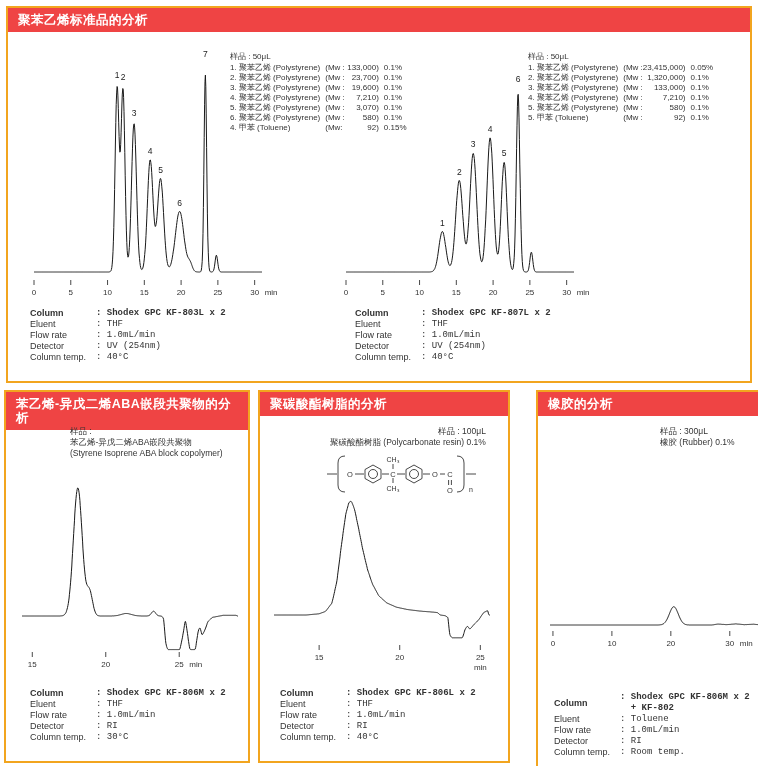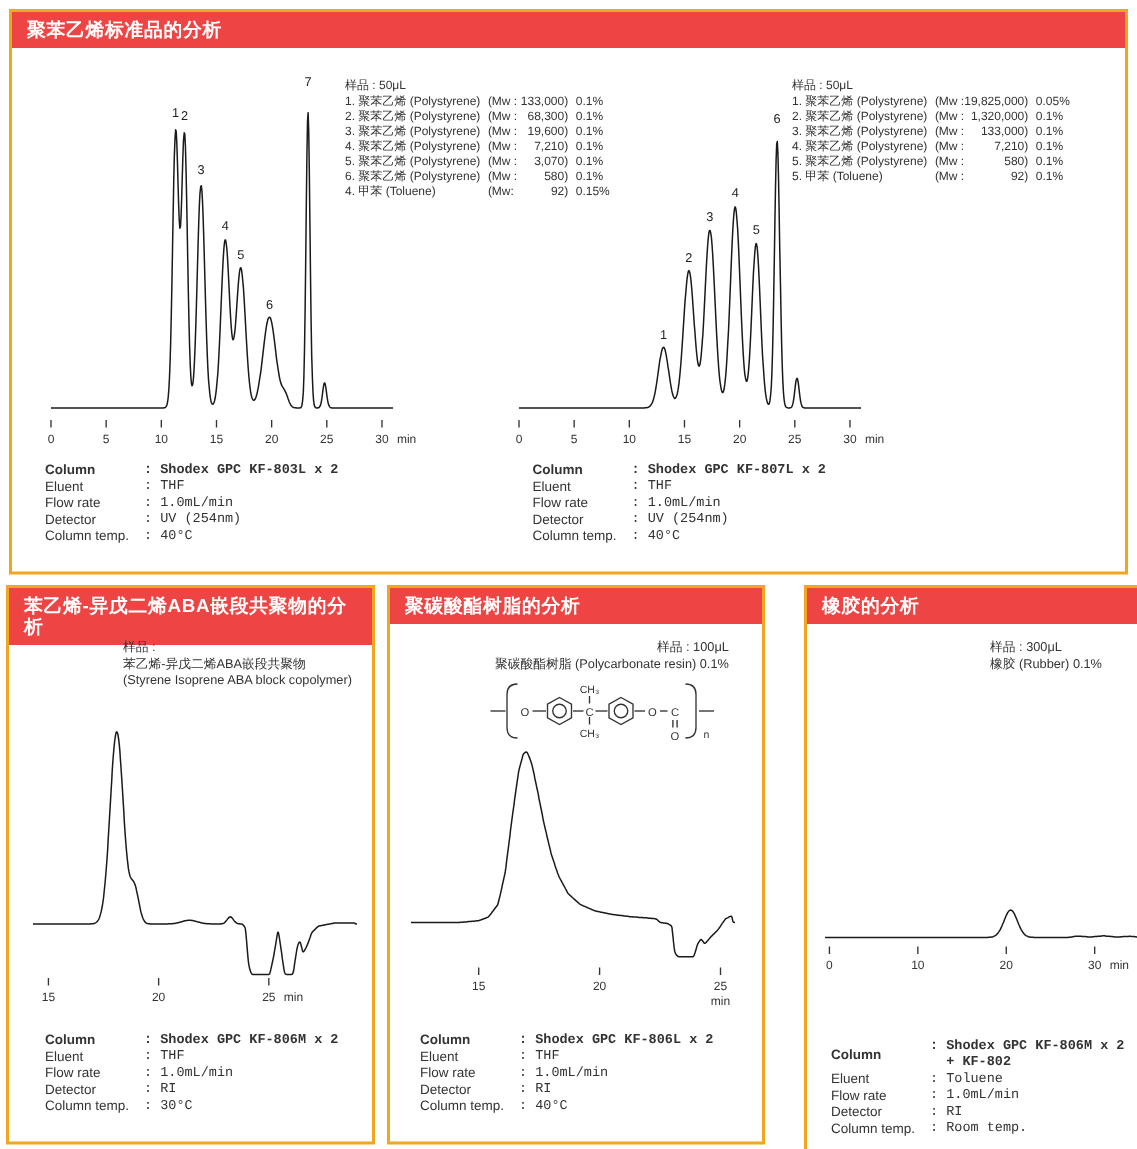--- a/index.html
+++ b/index.html
@@ -74,21 +74,21 @@
           <tr>
             <td class="ln">1. 聚苯乙烯 (Polystyrene)</td>
             <td class="lp">(Mw :</td>
             <td class="lv">133,000)</td>
             <td class="lc">0.1%</td>
           </tr>
 
           <tr>
             <td class="ln">2. 聚苯乙烯 (Polystyrene)</td>
             <td class="lp">(Mw :</td>
-            <td class="lv">68,300)</td>
+            <td class="lv">23,700)</td>
             <td class="lc">0.1%</td>
           </tr>
 
           <tr>
             <td class="ln">3. 聚苯乙烯 (Polystyrene)</td>
             <td class="lp">(Mw :</td>
             <td class="lv">19,600)</td>
             <td class="lc">0.1%</td>
           </tr>
 
@@ -175,21 +175,21 @@
         <text x="184.1032258064516" y="44.19999999999999" text-anchor="middle" class="pk">6</text>
       </svg>
     <div class="abs legend" style="left:520px;top:44px;">
       <div class="legend-title">样品 : 50μL</div>
       <table class="legend-tbl">
           <tbody>
 
           <tr>
             <td class="ln">1. 聚苯乙烯 (Polystyrene)</td>
             <td class="lp">(Mw :</td>
-            <td class="lv">19,825,000)</td>
+            <td class="lv">23,415,000)</td>
             <td class="lc">0.05%</td>
           </tr>
 
           <tr>
             <td class="ln">2. 聚苯乙烯 (Polystyrene)</td>
             <td class="lp">(Mw :</td>
             <td class="lv">1,320,000)</td>
             <td class="lc">0.1%</td>
           </tr>
 
@@ -247,21 +247,21 @@
 
         <div class="cond-row">
           <span class="cond-label">Column temp.</span>
           <span class="cond-val">: 40°C</span>
         </div>
       </div>
   </div>
 
   <div class="panel" id="panel-bl">
     <div class="panel-header">苯乙烯-异戊二烯ABA嵌段共聚物的分析</div>
-    <div class="abs samples" style="left:76px;top:34px;">
+    <div class="abs samples" style="left:64px;top:34px;">
 
     <div>样品 :</div>
         <div>苯乙烯-异戊二烯ABA嵌段共聚物</div>
         <div>(Styrene Isoprene ABA block copolymer)</div>
       </div>
     <svg class="abs" style="left:8px;top:74px;" width="230" height="206" viewBox="0 0 230 206">
         <path d="M8.0,150.0L8.4,150.0L8.8,150.0L9.2,150.0L9.5,150.0L9.9,150.0L10.3,150.0L10.7,150.0L11.1,150.0L11.5,150.0L11.9,150.0L12.2,150.0L12.6,150.0L13.0,150.0L13.4,150.0L13.8,150.0L14.2,150.0L14.6,150.0L14.9,150.0L15.3,150.0L15.7,150.0L16.1,150.0L16.5,150.0L16.9,150.0L17.3,150.0L17.6,150.0L18.0,150.0L18.4,150.0L18.8,150.0L19.2,150.0L19.6,150.0L20.0,150.0L20.3,150.0L20.7,150.0L21.1,150.0L21.5,150.0L21.9,150.0L22.3,150.0L22.7,150.0L23.0,150.0L23.4,150.0L23.8,150.0L24.2,150.0L24.6,150.0L25.0,150.0L25.4,150.0L25.7,150.0L26.1,150.0L26.5,150.0L26.9,150.0L27.3,150.0L27.7,150.0L28.1,150.0L28.4,150.0L28.8,150.0L29.2,150.0L29.6,150.0L30.0,150.0L30.4,150.0L30.8,150.0L31.1,150.0L31.5,150.0L31.9,150.0L32.3,150.0L32.7,150.0L33.1,150.0L33.5,150.0L33.8,150.0L34.2,150.0L34.6,150.0L35.0,150.0L35.4,150.0L35.8,150.0L36.2,150.0L36.5,150.0L36.9,150.0L37.3,150.0L37.7,150.0L38.1,150.0L38.5,150.0L38.9,150.0L39.2,150.0L39.6,150.0L40.0,150.0L40.4,150.0L40.8,150.0L41.2,150.0L41.6,150.0L41.9,150.0L42.3,150.0L42.7,150.0L43.1,150.0L43.5,150.0L43.9,150.0L44.3,150.0L44.6,150.0L45.0,150.0L45.4,150.0L45.8,150.0L46.2,150.0L46.6,149.9L47.0,149.9L47.3,149.9L47.7,149.8L48.1,149.8L48.5,149.7L48.9,149.6L49.3,149.4L49.7,149.2L50.0,149.0L50.4,148.7L50.8,148.3L51.2,147.8L51.6,147.2L52.0,146.5L52.4,145.5L52.7,144.4L53.1,143.1L53.5,141.5L53.9,139.6L54.3,137.5L54.7,134.9L55.1,132.0L55.4,128.7L55.8,125.0L56.2,120.8L56.6,116.2L57.0,111.2L57.4,105.8L57.8,100.0L58.1,93.9L58.5,87.5L58.9,80.9L59.3,74.1L59.7,67.4L60.1,60.7L60.5,54.2L60.8,48.0L61.2,42.2L61.6,37.0L62.0,32.4L62.4,28.5L62.8,25.5L63.2,23.3L63.5,22.1L63.9,21.9L64.3,22.6L64.7,24.2L65.1,26.8L65.5,30.2L65.9,34.4L66.2,39.3L66.6,44.7L67.0,50.6L67.4,56.8L67.8,63.1L68.2,69.6L68.6,75.9L68.9,82.1L69.3,88.0L69.7,93.5L70.1,98.6L70.5,103.1L70.9,107.0L71.3,110.4L71.6,113.1L72.0,115.3L72.4,117.0L72.8,118.3L73.2,119.2L73.6,119.8L74.0,120.3L74.3,120.7L74.7,121.2L75.1,121.7L75.5,122.5L75.9,123.4L76.3,124.6L76.7,126.0L77.0,127.6L77.4,129.4L77.8,131.3L78.2,133.3L78.6,135.3L79.0,137.3L79.4,139.2L79.7,140.9L80.1,142.5L80.5,143.9L80.9,145.1L81.3,146.2L81.7,147.1L82.1,147.8L82.4,148.3L82.8,148.8L83.2,149.1L83.6,149.4L84.0,149.6L84.4,149.7L84.8,149.8L85.1,149.9L85.5,149.9L85.9,149.9L86.3,150.0L86.7,150.0L87.1,150.0L87.5,150.0L87.8,150.0L88.2,150.0L88.6,150.0L89.0,150.0L89.4,150.0L89.8,150.0L90.2,150.0L90.5,150.0L90.9,150.0L91.3,150.0L91.7,150.0L92.1,150.0L92.5,150.0L92.9,150.0L93.2,150.0L93.6,150.0L94.0,150.0L94.4,150.0L94.8,150.0L95.2,150.0L95.6,150.0L95.9,150.0L96.3,150.0L96.7,150.0L97.1,150.0L97.5,150.0L97.9,150.0L98.3,149.9L98.6,149.9L99.0,149.9L99.4,149.9L99.8,149.9L100.2,149.8L100.6,149.8L101.0,149.8L101.3,149.7L101.7,149.7L102.1,149.6L102.5,149.6L102.9,149.5L103.3,149.5L103.7,149.4L104.0,149.3L104.4,149.2L104.8,149.1L105.2,149.0L105.6,148.9L106.0,148.8L106.4,148.7L106.7,148.6L107.1,148.5L107.5,148.4L107.9,148.3L108.3,148.2L108.7,148.0L109.1,147.9L109.4,147.9L109.8,147.8L110.2,147.7L110.6,147.6L111.0,147.6L111.4,147.5L111.8,147.5L112.1,147.5L112.5,147.5L112.9,147.5L113.3,147.5L113.7,147.6L114.1,147.6L114.5,147.7L114.8,147.8L115.2,147.9L115.6,148.0L116.0,148.1L116.4,148.2L116.8,148.3L117.2,148.4L117.5,148.5L117.9,148.6L118.3,148.7L118.7,148.8L119.1,148.9L119.5,149.0L119.9,149.1L120.2,149.2L120.6,149.3L121.0,149.4L121.4,149.5L121.8,149.5L122.2,149.6L122.6,149.6L122.9,149.7L123.3,149.7L123.7,149.8L124.1,149.8L124.5,149.8L124.9,149.9L125.3,149.9L125.6,149.9L126.0,149.9L126.4,149.9L126.8,150.0L127.2,150.0L127.6,150.0L128.0,150.0L128.3,150.0L128.7,150.0L129.1,150.0L129.5,150.0L129.9,150.0L130.3,150.0L130.7,150.0L131.0,150.0L131.4,150.0L131.8,150.0L132.2,150.0L132.6,150.0L133.0,150.0L133.4,149.9L133.7,149.9L134.1,149.8L134.5,149.7L134.9,149.6L135.3,149.4L135.7,149.1L136.1,148.8L136.4,148.3L136.8,147.9L137.2,147.4L137.6,146.8L138.0,146.3L138.4,145.9L138.8,145.5L139.1,145.3L139.5,145.2L139.9,145.3L140.3,145.5L140.7,145.9L141.1,146.4L141.5,146.9L141.8,147.4L142.2,147.9L142.6,148.4L143.0,148.8L143.4,149.1L143.8,149.4L144.2,149.6L144.5,149.7L144.9,149.8L145.3,149.9L145.7,149.9L146.1,150.0L146.5,150.0L146.9,150.0L147.2,150.0L147.6,150.2L148.0,150.6L148.4,151.0L148.8,151.5L149.2,152.1L149.6,153.4L149.9,156.1L150.3,160.3L150.7,165.1L151.1,169.9L151.5,174.3L151.9,177.3L152.3,179.1L152.6,180.4L153.0,181.6L153.4,182.5L153.8,183.2L154.2,183.5L154.6,183.6L155.0,183.6L155.3,183.6L155.7,183.6L156.1,183.6L156.5,183.6L156.9,183.6L157.3,183.6L157.7,183.6L158.0,183.6L158.4,183.6L158.8,183.6L159.2,183.6L159.6,183.6L160.0,183.6L160.4,183.6L160.7,183.6L161.1,183.6L161.5,183.6L161.9,183.6L162.3,183.6L162.7,183.6L163.1,183.6L163.4,183.6L163.8,183.6L164.2,183.6L164.6,183.6L165.0,183.6L165.4,183.5L165.8,183.2L166.1,182.2L166.5,180.6L166.9,178.8L167.3,176.9L167.7,175.0L168.1,173.1L168.5,171.2L168.8,169.2L169.2,167.1L169.6,164.8L170.0,162.3L170.4,159.7L170.8,157.2L171.2,155.5L171.5,155.5L171.9,157.1L172.3,159.5L172.7,162.2L173.1,164.9L173.5,167.6L173.9,170.3L174.2,173.0L174.6,175.6L175.0,178.2L175.4,180.7L175.8,182.5L176.2,183.2L176.6,183.5L176.9,183.6L177.3,183.6L177.7,183.6L178.1,183.6L178.5,183.6L178.9,183.6L179.3,183.6L179.6,183.6L180.0,183.6L180.4,183.6L180.8,183.5L181.2,183.0L181.6,181.7L182.0,179.6L182.3,177.2L182.7,174.6L183.1,172.1L183.5,169.5L183.9,167.0L184.3,165.1L184.7,163.8L185.0,163.0L185.4,162.3L185.8,162.0L186.2,162.4L186.6,163.6L187.0,165.2L187.4,166.7L187.7,168.0L188.1,168.6L188.5,168.4L188.9,167.8L189.3,167.1L189.7,166.4L190.1,165.7L190.4,164.9L190.8,164.1L191.2,163.1L191.6,162.1L192.0,161.0L192.4,159.9L192.8,158.8L193.1,157.7L193.5,156.7L193.9,155.8L194.3,155.3L194.7,154.9L195.1,154.5L195.5,154.1L195.8,153.7L196.2,153.4L196.6,153.0L197.0,152.6L197.4,152.3L197.8,151.9L198.2,151.6L198.5,151.4L198.9,151.3L199.3,151.2L199.7,151.1L200.1,151.1L200.5,151.0L200.9,150.9L201.2,150.8L201.6,150.8L202.0,150.7L202.4,150.6L202.8,150.5L203.2,150.5L203.6,150.4L203.9,150.3L204.3,150.2L204.7,150.2L205.1,150.1L205.5,150.0L205.9,150.0L206.3,149.9L206.6,149.8L207.0,149.7L207.4,149.7L207.8,149.6L208.2,149.5L208.6,149.4L209.0,149.4L209.3,149.3L209.7,149.3L210.1,149.3L210.5,149.3L210.9,149.3L211.3,149.3L211.7,149.3L212.0,149.3L212.4,149.3L212.8,149.3L213.2,149.3L213.6,149.3L214.0,149.3L214.4,149.3L214.7,149.3L215.1,149.3L215.5,149.3L215.9,149.3L216.3,149.3L216.7,149.3L217.1,149.3L217.4,149.3L217.8,149.3L218.2,149.3L218.6,149.3L219.0,149.3L219.4,149.3L219.8,149.3L220.1,149.3L220.5,149.3L220.9,149.3L221.3,149.3L221.7,149.3L222.1,149.3L222.5,149.5L222.8,149.8L223.2,149.9L223.6,150.0L224.0,150.0" fill="none" stroke="#1a1a1a" stroke-width="1" stroke-linejoin="round"></path>
         <line x1="18.285714285714278" y1="186" x2="18.285714285714278" y2="191" stroke="#333" stroke-width="0.9"></line>
         <text x="18.285714285714278" y="201" text-anchor="middle" class="tick">15</text>
         <line x1="91.75510204081633" y1="186" x2="91.75510204081633" y2="191" stroke="#333" stroke-width="0.9"></line>

